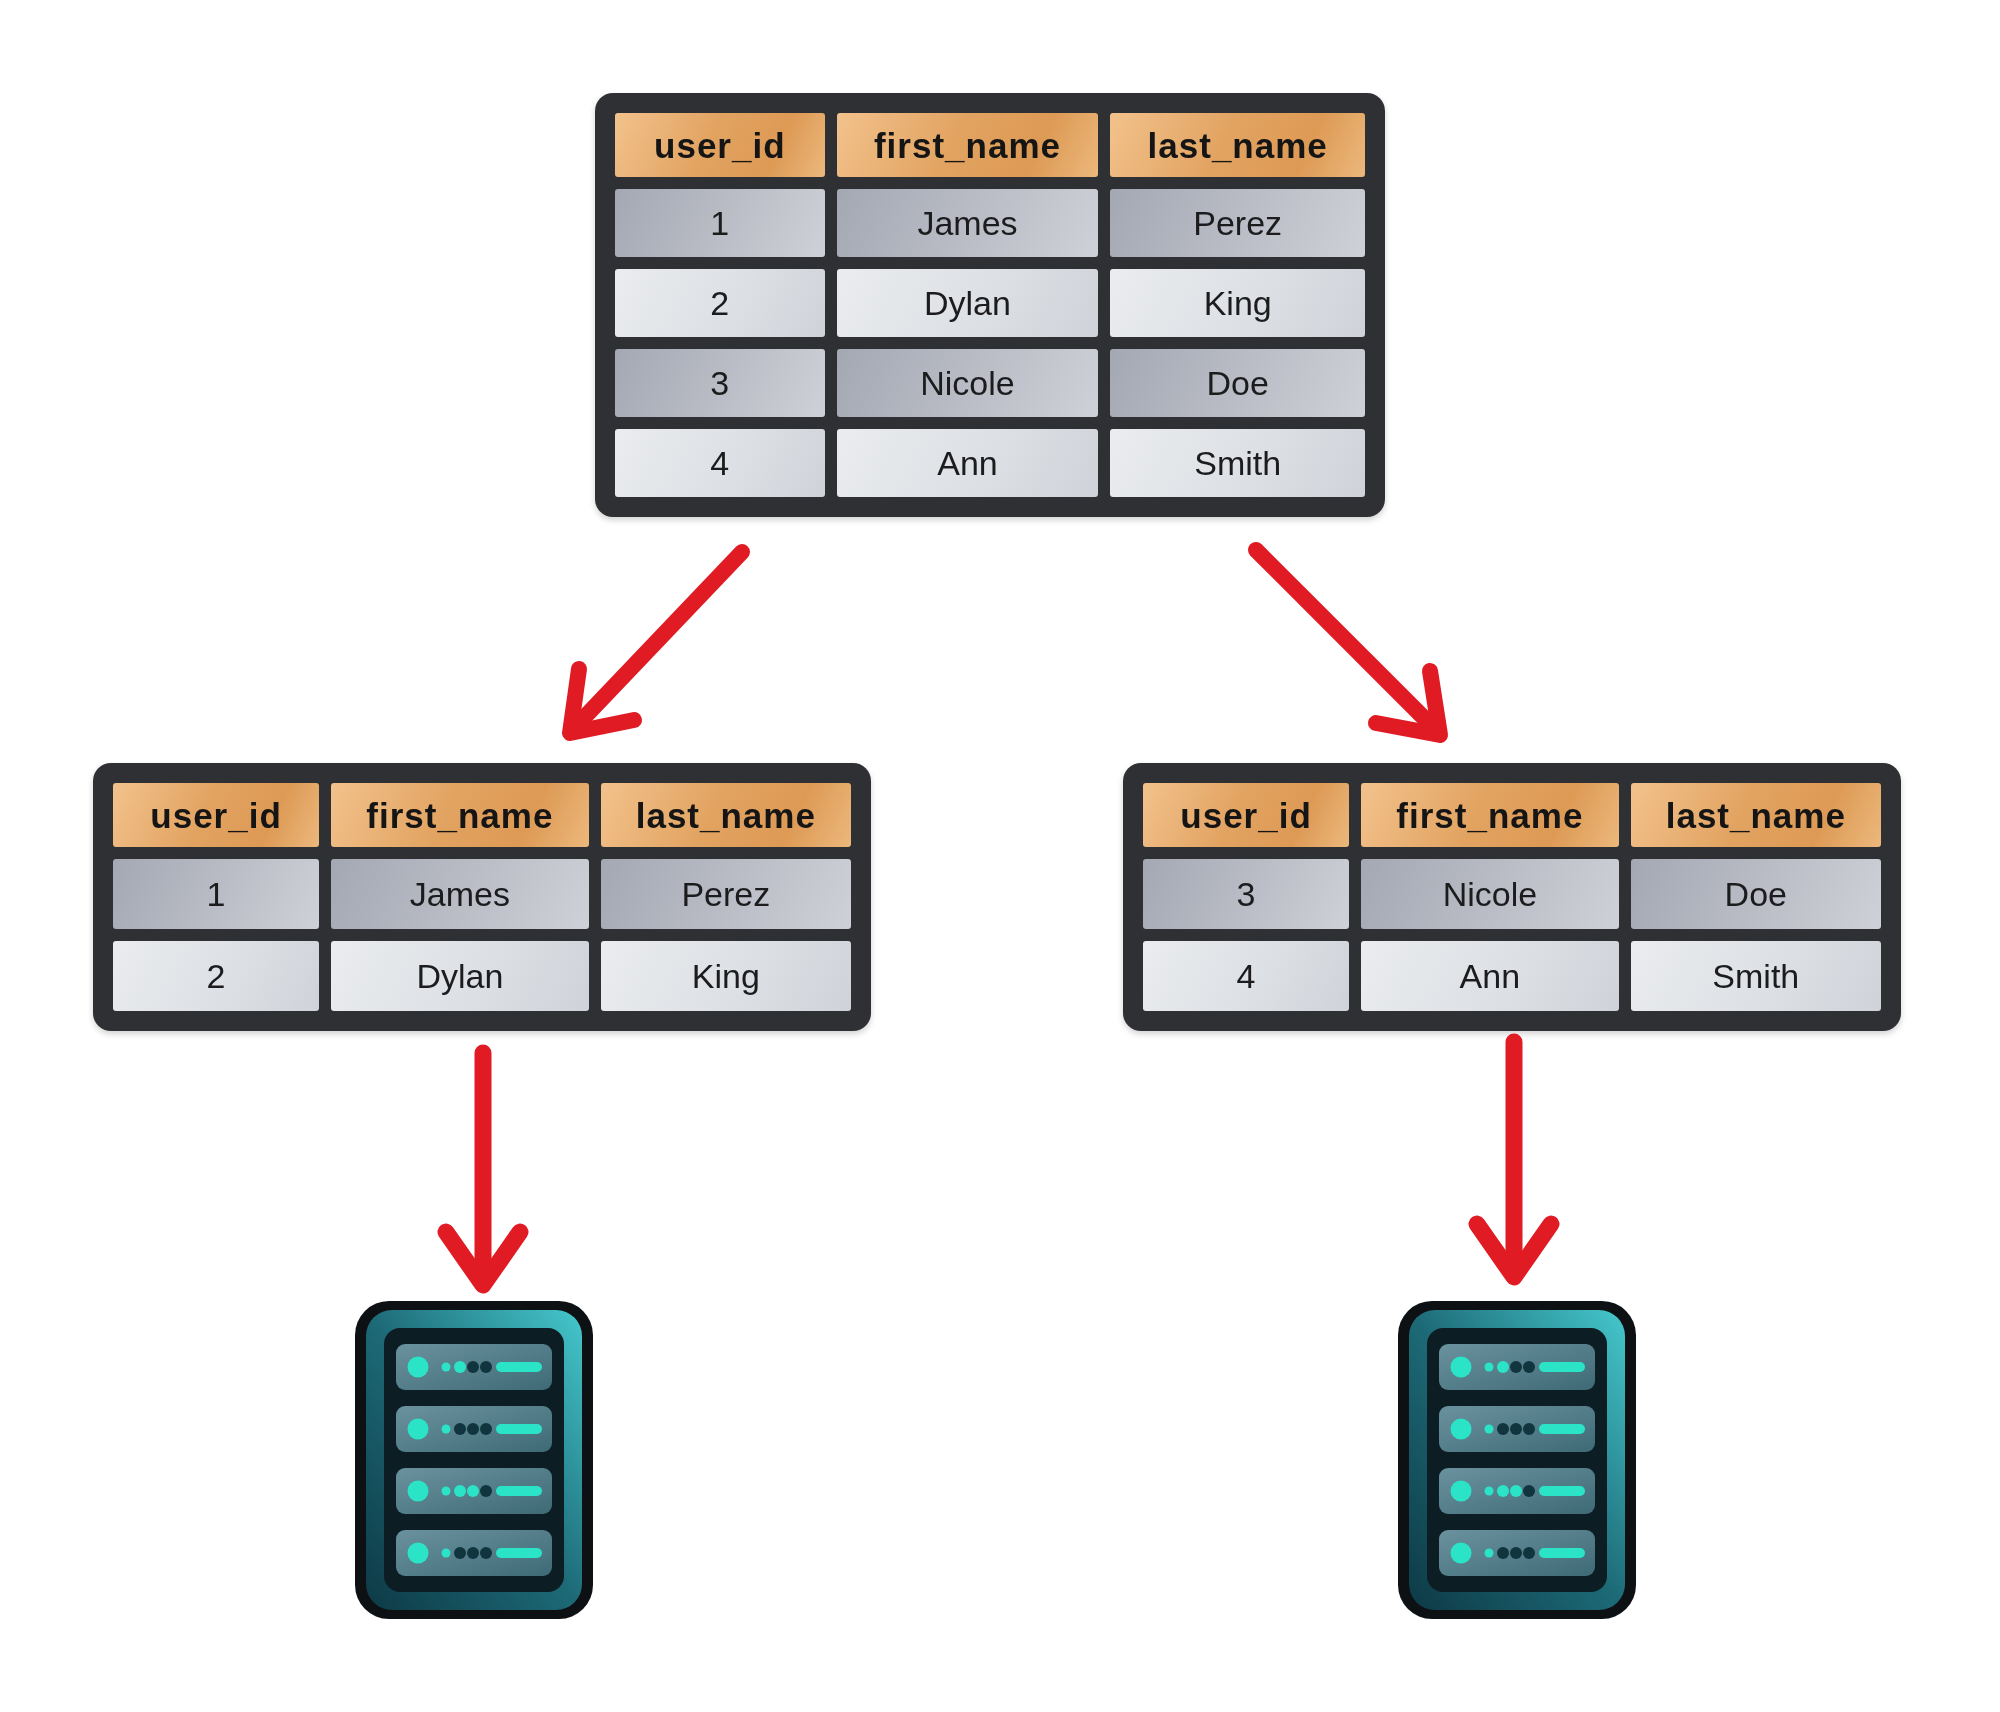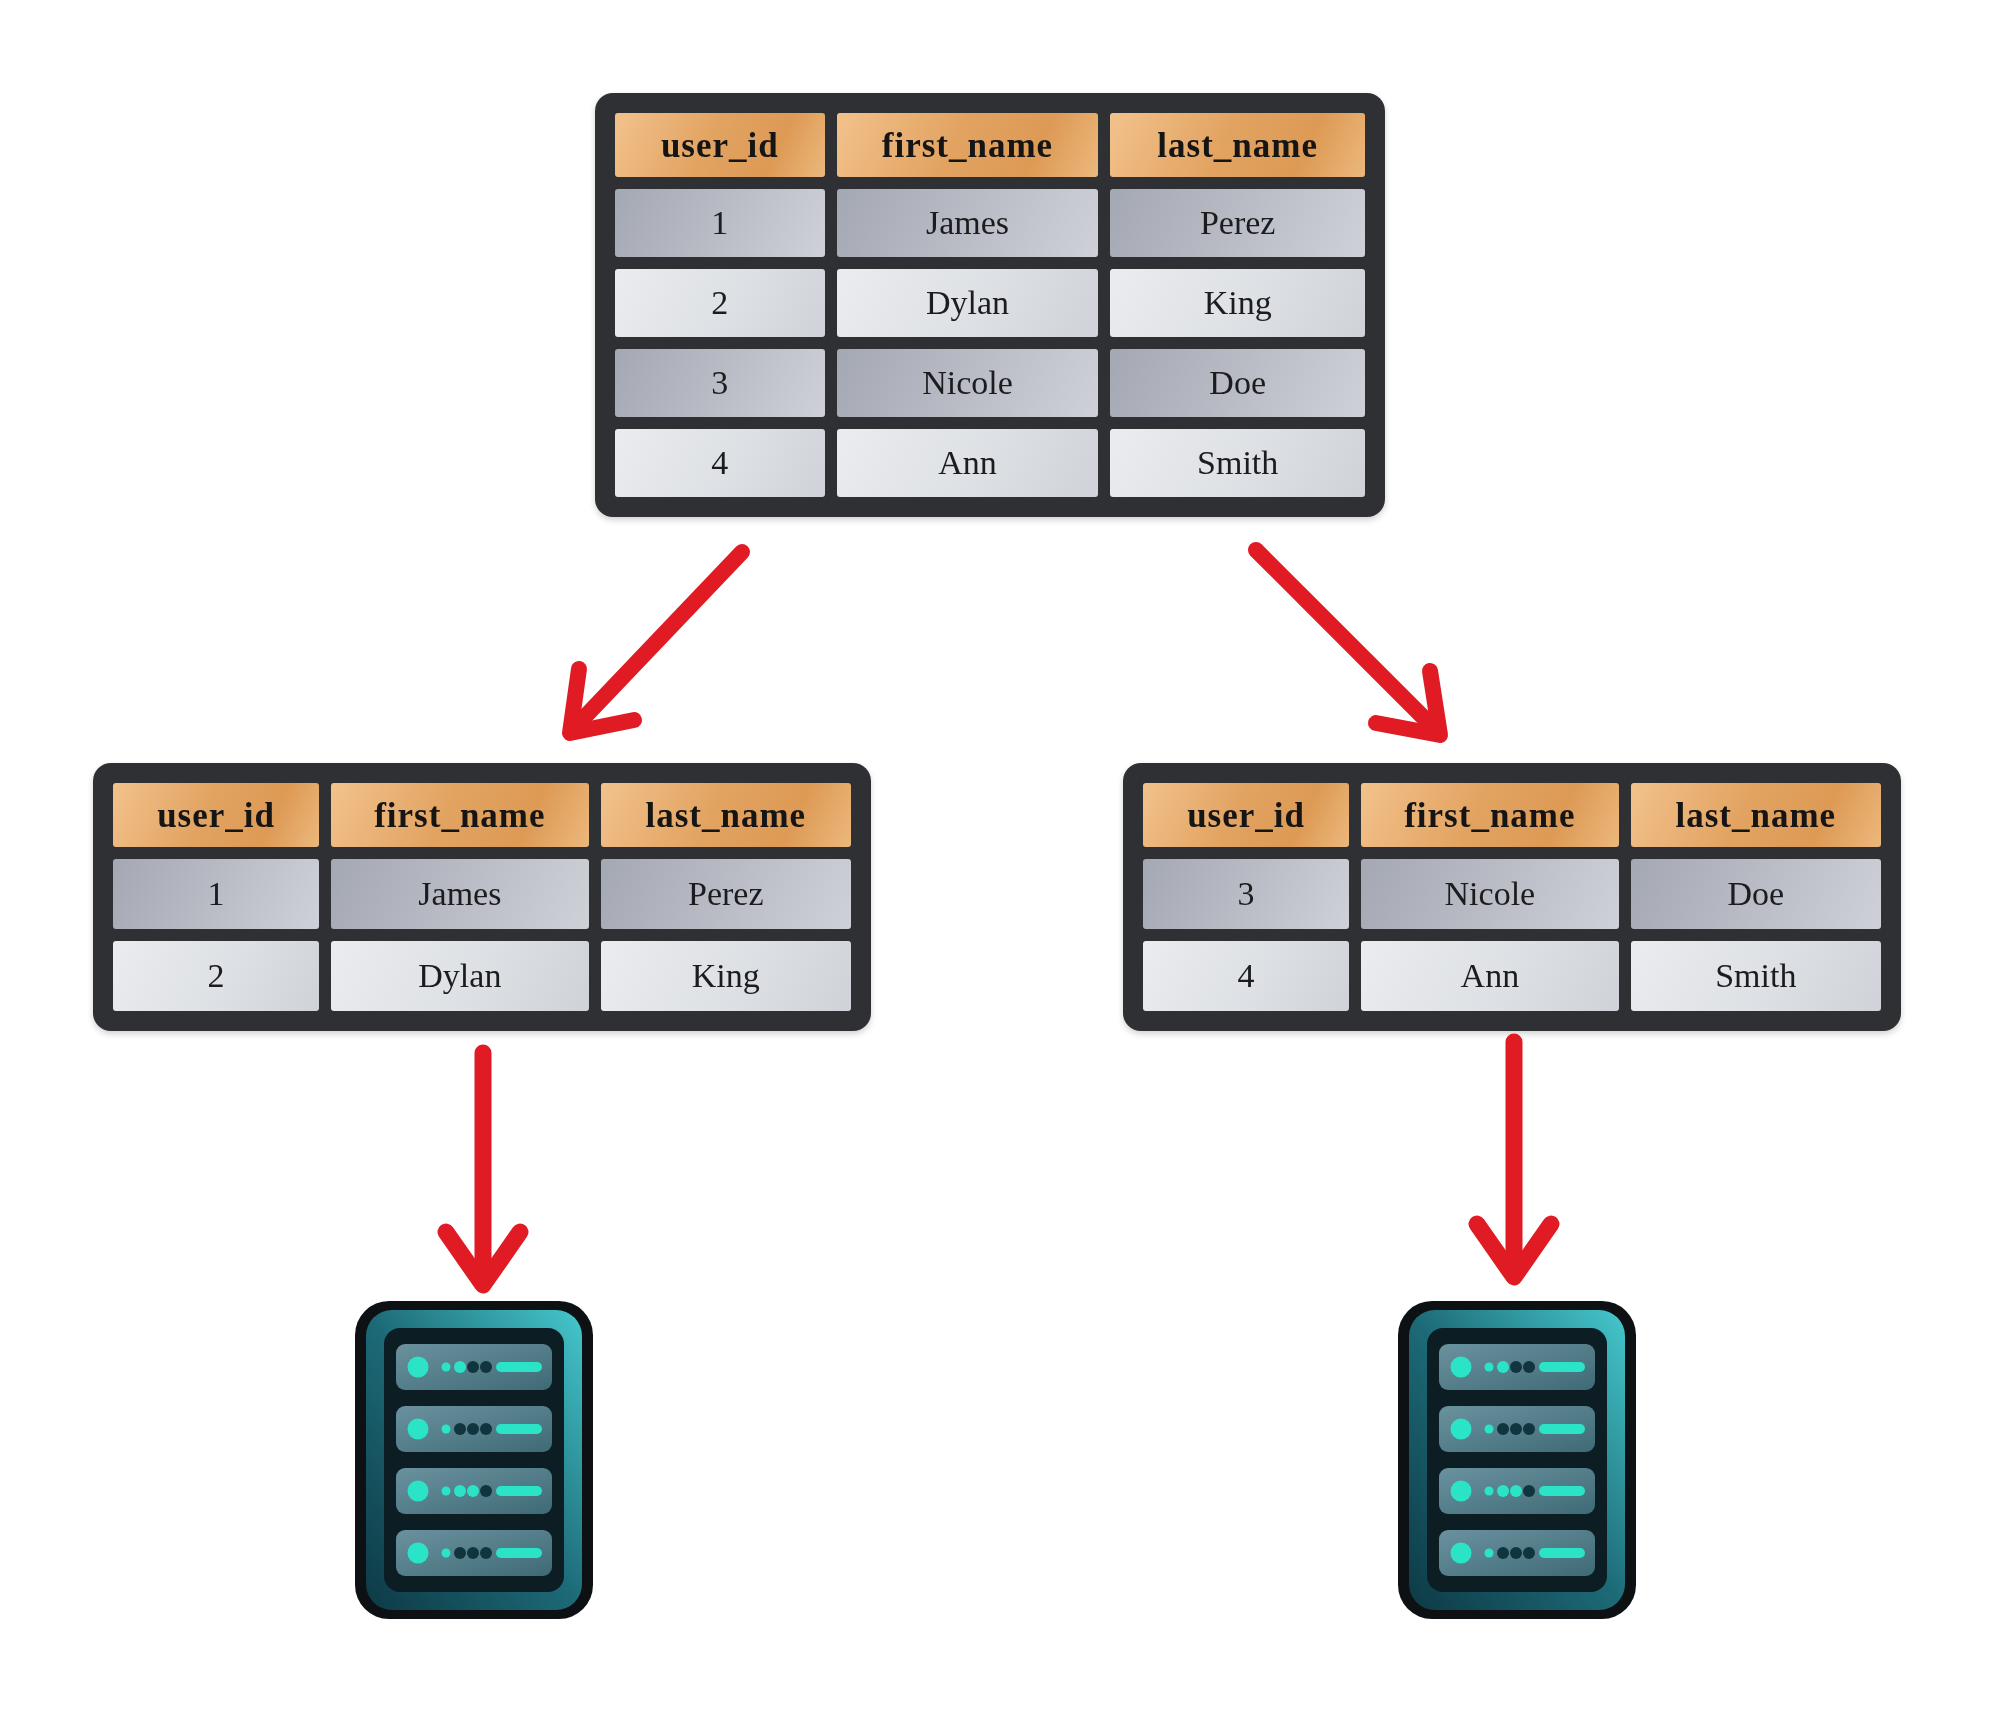--- a/index.html
+++ b/index.html
@@ -1,19 +1,19 @@
 <!DOCTYPE html>
 <html><head>
 <meta charset="utf-8">
 <title>Diagram</title>
 <style>
   html,body { margin:0; padding:0; background:#ffffff; }
   .canvas {
     position:relative; width:2000px; height:1712px; background:#ffffff;
-    font-family:Liberation Serif, serif; color:#1c1c1e; overflow:hidden;
+    font-family:Liberation Sans, sans-serif; color:#1c1c1e; overflow:hidden;
   }
   
   .db-table {
     position:absolute; box-sizing:border-box;
     background:#2f3033; border-radius:18px;
     display:grid; gap:12px; padding:20px;
     grid-template-columns:205fr 256fr 249fr;
     box-shadow:0 3px 6px rgba(0,0,0,0.18);
   }
   .db-table.main  { left:595px; top:93px;  width:790px; grid-template-rows:64px 68px 68px 68px 68px; }

